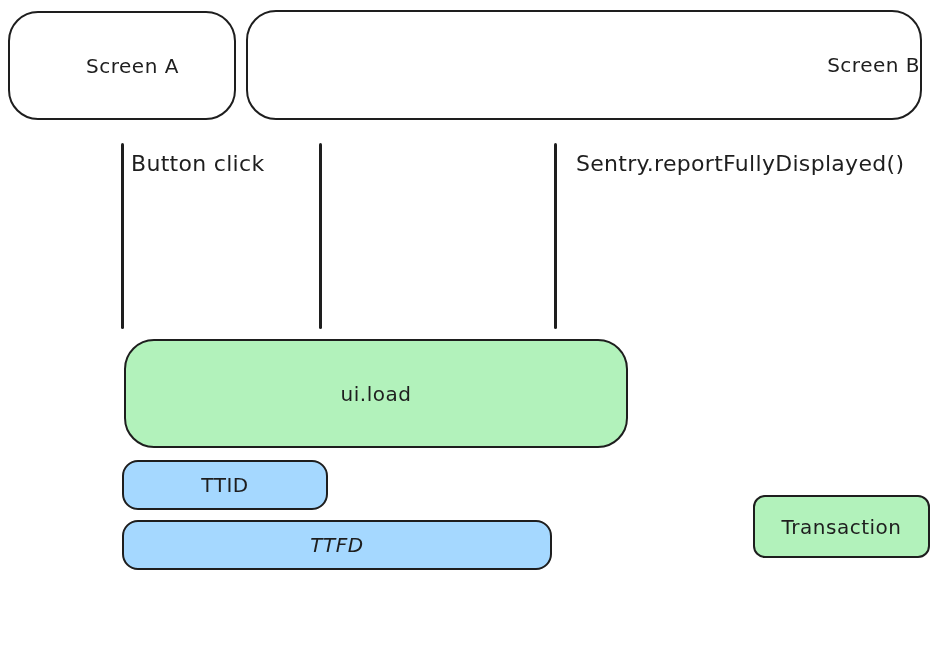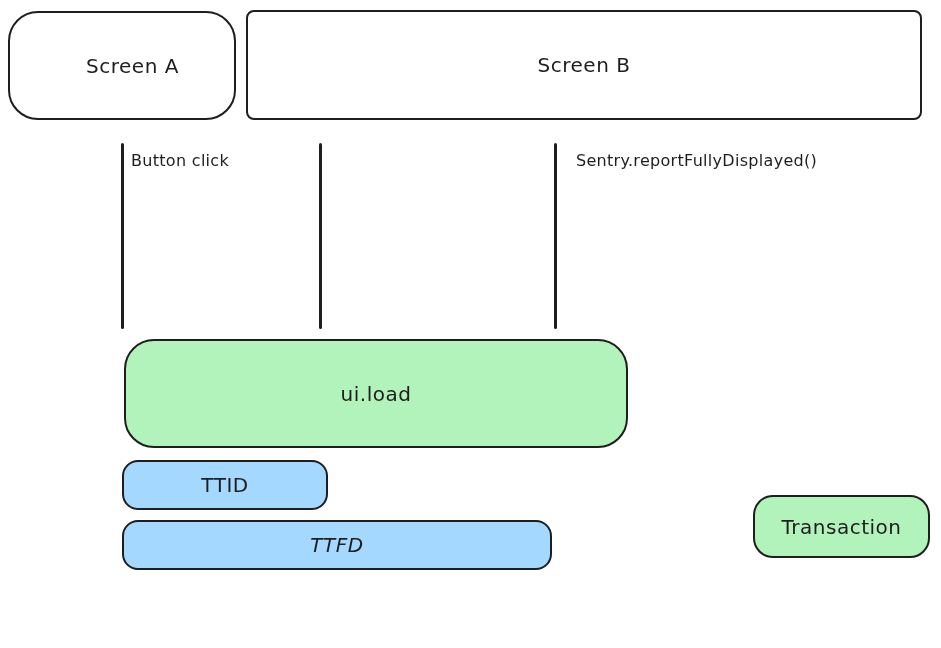--- a/index.html
+++ b/index.html
@@ -22,60 +22,60 @@
     border: 2.5px solid var(--stroke, #1e1e1e);
     display: flex;
     align-items: center;
     justify-content: center;
     font-size: 20px;
     letter-spacing: 0.5px;
     background: #ffffff;
   }
   
   .screen-a { left: 8px;   top: 11px; width: 228px; height: 109px; border-radius: 30px; padding-left: 21px; }
-  .screen-b { left: 246px; top: 10px; width: 676px; height: 110px; border-radius: 8px; }
+  .screen-b { left: 246px; top: 10px; width: 676px; height: 110px; border-radius: 30px; justify-content: flex-end; }
 
   
   .marker {
     position: absolute;
     width: 3px;
     top: 143px;
     height: 186px;
     background: var(--stroke, #1e1e1e);
     border-radius: 2px;
   }
   .marker-1 { left: 121px; }
   .marker-2 { left: 319px; }
   .marker-3 { left: 554px; }
 
   
   .event-label {
     position: absolute;
     top: 151px;
-    font-size: 16px;
+    font-size: 22px;
     letter-spacing: 0.3px;
     white-space: nowrap;
   }
   .event-label-1 { left: 131px; }
   .event-label-2 { left: 328px; }
   .event-label-3 { left: 561px; margin-left: 15px; }
 
   
   .bar-transaction {
     background: var(--transaction-fill, #b2f2bb);
   }
   .bar-span {
     background: var(--span-fill, #a5d8ff);
   }
   .ui-load { left: 124px; top: 339px; width: 504px; height: 109px; border-radius: 30px; }
   .ttid    { left: 122px; top: 460px; width: 206px; height: 50px;  border-radius: 16px; }
   .ttfd    { left: 122px; top: 520px; width: 430px; height: 50px;  border-radius: 16px; font-style: italic; }
 
   
-  .legend-transaction { left: 753px; top: 495px; width: 177px; height: 63px; border-radius: 20px; }
+  .legend-transaction { left: 753px; top: 495px; width: 177px; height: 63px; border-radius: 12px; }
   .legend-span        { left: 753px; top: 573px; width: 177px; height: 65px; border-radius: 20px; }
 </style>
 </head>
 <body>
 
 <div class="canvas">
 
   <div class="box screen-a">
     <span>Screen A</span>
   </div>

